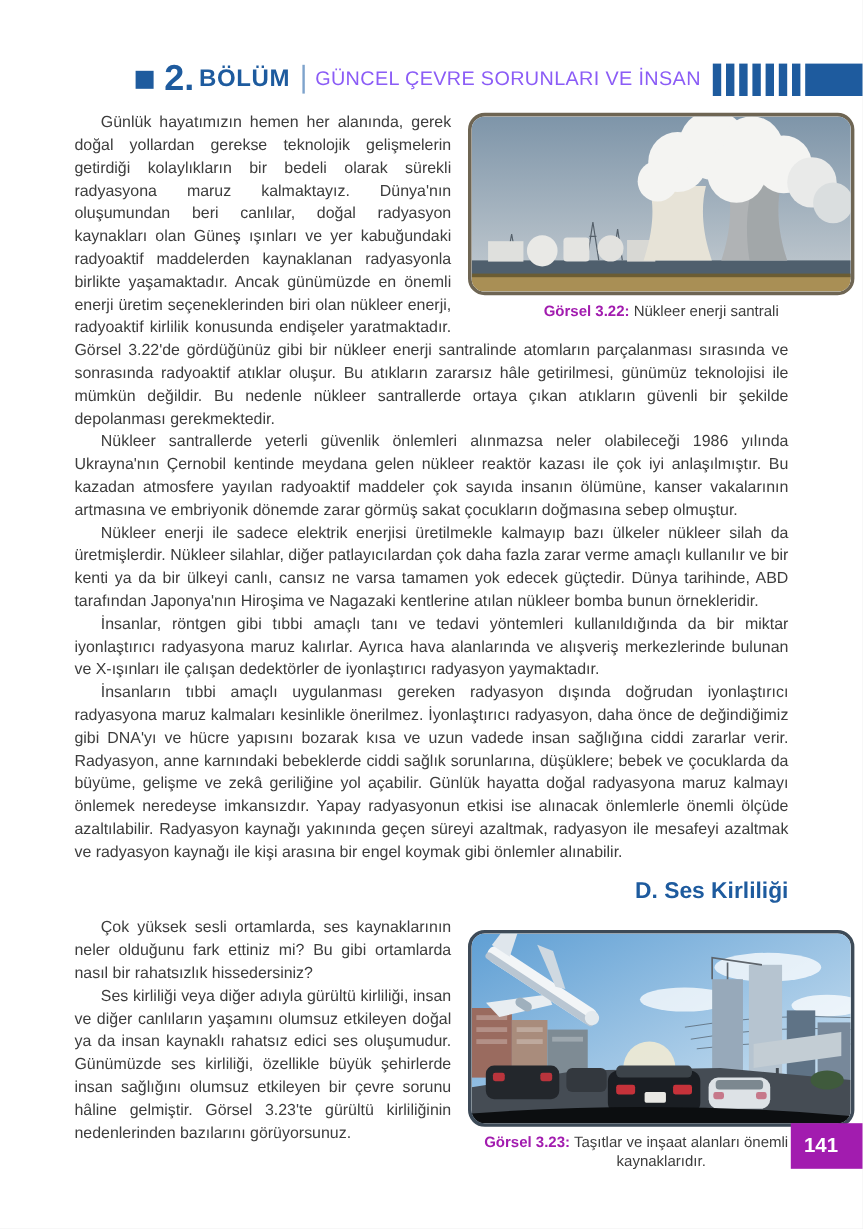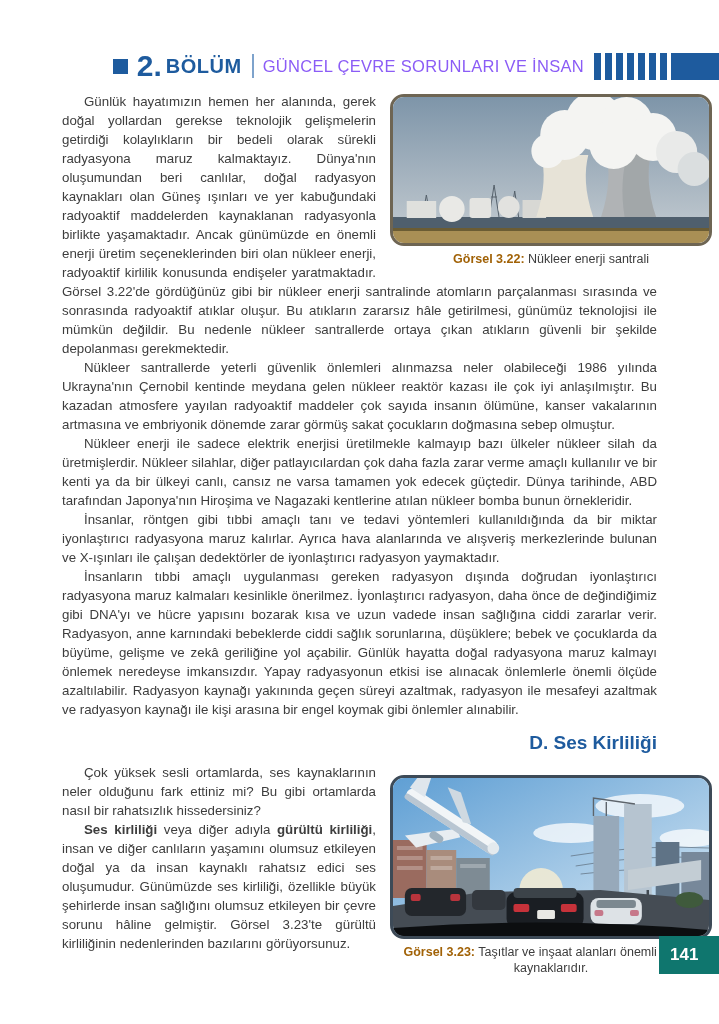--- a/index.html
+++ b/index.html
@@ -34,30 +34,30 @@
   .figure .img{
     width:322px;border-radius:14px;overflow:hidden;display:block;
   }
   .img-nuclear{height:152px;border:3px solid #6e6553;box-sizing:border-box;}
   .img-city{height:164px;border:3px solid #3d4a57;box-sizing:border-box;}
   .figure svg{display:block;width:100%;height:100%;}
   .caption{
     text-align:center;font-size:12.5px;line-height:1.3;margin-top:5px;
     text-indent:0;color:#3d3d3d;
   }
-  .caption .cap-label{color:#a16207;font-weight:bold;}
+  .caption .cap-label{color:#a21caf;font-weight:bold;}
   .section-heading{
     color:#1e5b9e;font-size:19px;font-weight:bold;
     margin:10px 0 7px 22px;text-align:right;
   }
-  .bold{font-weight:bold;}
+  .bold{font-weight:normal;}
   
   .page-num{
     position:absolute;right:0;top:936px;width:60px;height:38px;
-    background:#0f766e;color:#ffffff;font-size:17px;font-weight:bold;
+    background:#a21caf;color:#ffffff;font-size:17px;font-weight:bold;
     line-height:38px;padding-left:11px;box-sizing:border-box;
   }
   .clearfix::after{content:"";display:block;clear:both;}
 </style>
 </head>
 <body>
 
 <div class="page">
 
   <div class="header">

